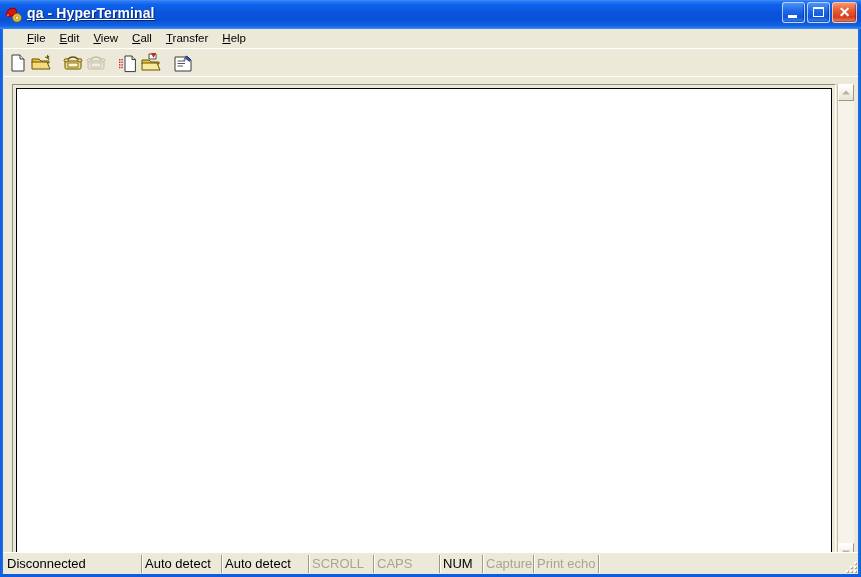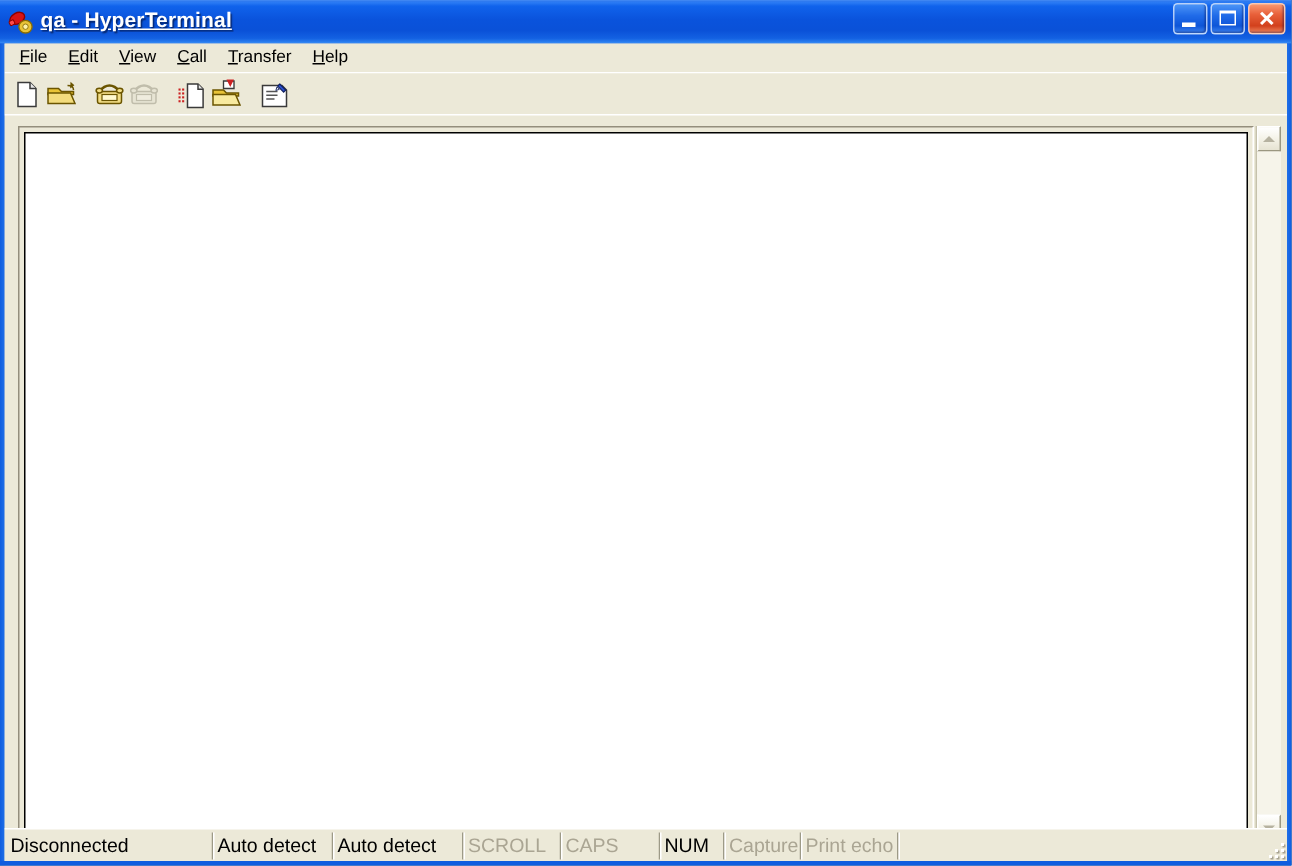--- a/index.html
+++ b/index.html
@@ -154,21 +154,21 @@
   }
 
   
   .menubar {
     position: absolute;
     left: 0; top: 0;
     width: 855px; height: 19px;
     background: #ece9d8;
     display: flex;
     align-items: center;
-    padding-left: 3px;
+    padding-left: 17px;
     box-sizing: border-box;
   }
   .menuitem {
     font-size: 11.5px;
     color: #000000;
     padding: 1px 7px 2px 7px;
     line-height: 14px;
     white-space: nowrap;
     cursor: default;
     font-family: "Liberation Sans", sans-serif;

